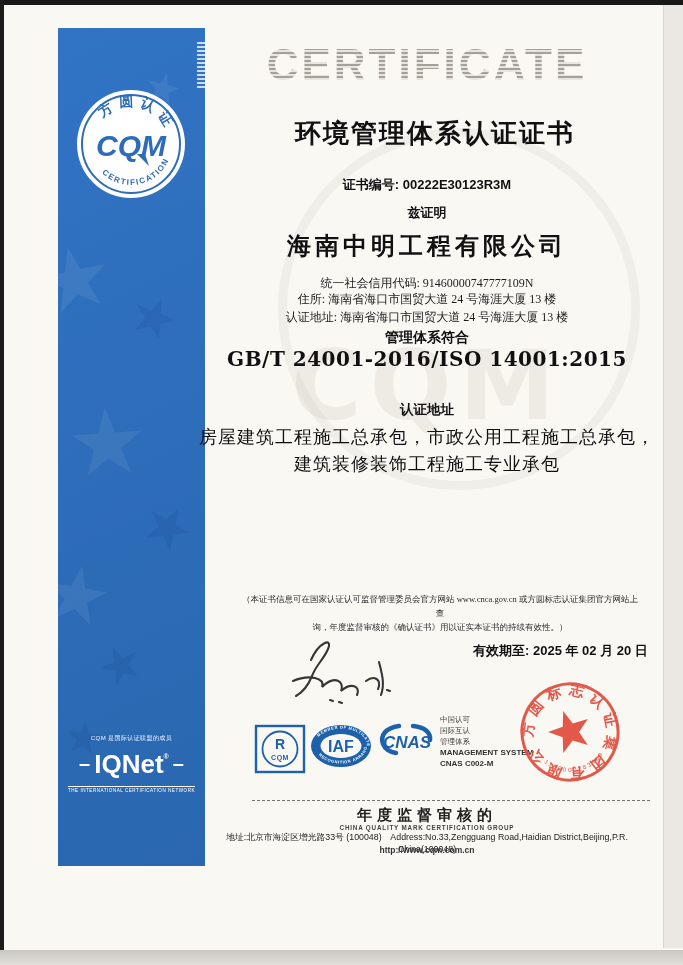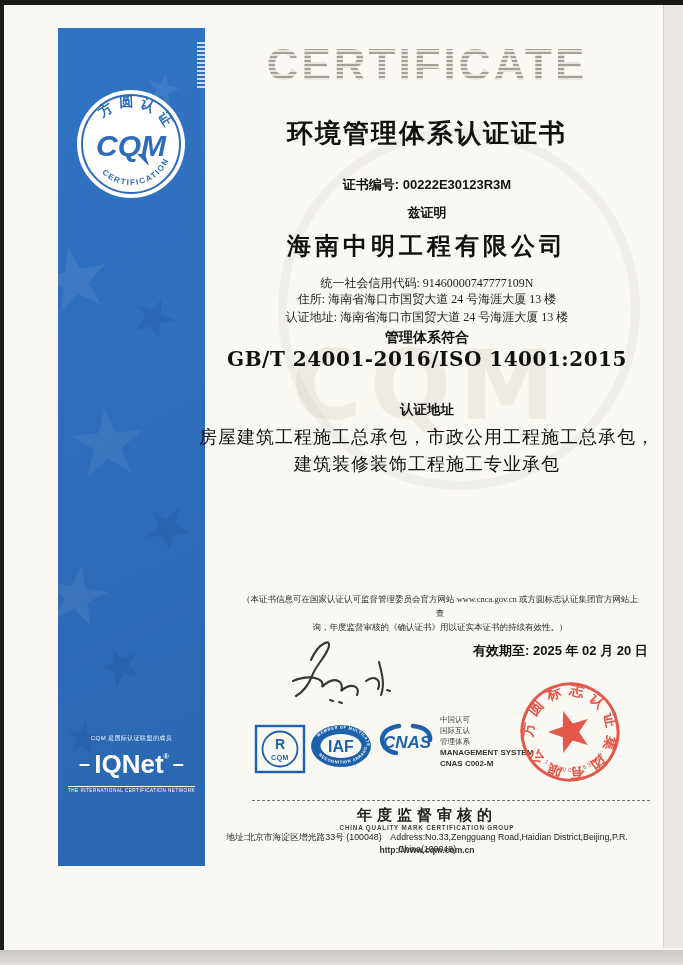--- a/index.html
+++ b/index.html
@@ -28,21 +28,21 @@
   .iqnet .dash{font-weight:700;font-size:20px;vertical-align:3px;padding:0 4px;}
   .iqnet .reg{font-size:7px;vertical-align:14px;}
   .iqnet .tagline{display:inline-block;margin-top:1px;padding-top:1px;border-top:1px solid #fff;font-size:4.6px;letter-spacing:0.5px;}
   .serial{position:absolute;left:0;top:792px;width:147px;text-align:center;font-family:"DejaVu Sans Mono",monospace;font-size:15px;letter-spacing:2px;color:#7a4f5d;opacity:0.85;}
 
   
   .col{position:absolute;left:197px;top:0;width:460px;text-align:center;color:#111;}
   .certwm{position:absolute;left:0;top:40px;width:100%;font-weight:700;font-size:44px;letter-spacing:3px;color:#a5a099;}
   .certwm::after{content:"";position:absolute;left:0;top:0;width:100%;height:100%;
     background:repeating-linear-gradient(180deg,rgba(250,248,243,0) 0 2px,rgba(250,248,243,0.78) 2px 4px);}
-  .title{position:absolute;left:0;top:116px;width:100%;font-size:26px;font-weight:700;letter-spacing:2px;}
+  .title{position:absolute;left:8px;top:116px;width:100%;font-size:26px;font-weight:700;letter-spacing:2px;}
   .certno{position:absolute;left:0;top:176px;width:100%;font-size:13px;font-weight:600;}
   .attest{position:absolute;left:0;top:204px;width:100%;font-size:13px;font-weight:600;}
   .company{position:absolute;left:0;top:230px;width:100%;font-family:"Liberation Serif",serif;font-size:24px;font-weight:600;letter-spacing:4px;}
   .info{position:absolute;left:0;width:100%;font-family:"Liberation Serif",serif;font-size:12px;color:#1d1d1d;}
   .conform{position:absolute;left:0;top:329px;width:100%;font-size:14px;font-weight:700;}
   .standard{position:absolute;left:0;top:347px;width:100%;font-family:"DejaVu Serif",serif;font-size:20px;font-weight:700;letter-spacing:0.5px;}
   .scope-label{position:absolute;left:0;top:401px;width:100%;font-size:13.5px;font-weight:700;}
   .scope1{position:absolute;left:0;top:425px;width:100%;font-family:"Liberation Serif",serif;font-size:18px;font-weight:500;letter-spacing:1px;}
   .scope2{position:absolute;left:0;top:452px;width:100%;font-family:"Liberation Serif",serif;font-size:18px;font-weight:500;letter-spacing:1px;}
   .note{position:absolute;left:240px;top:592px;width:400px;text-align:center;font-family:"Liberation Serif",serif;font-size:8.5px;line-height:1.65;color:#2a2a2a;}

